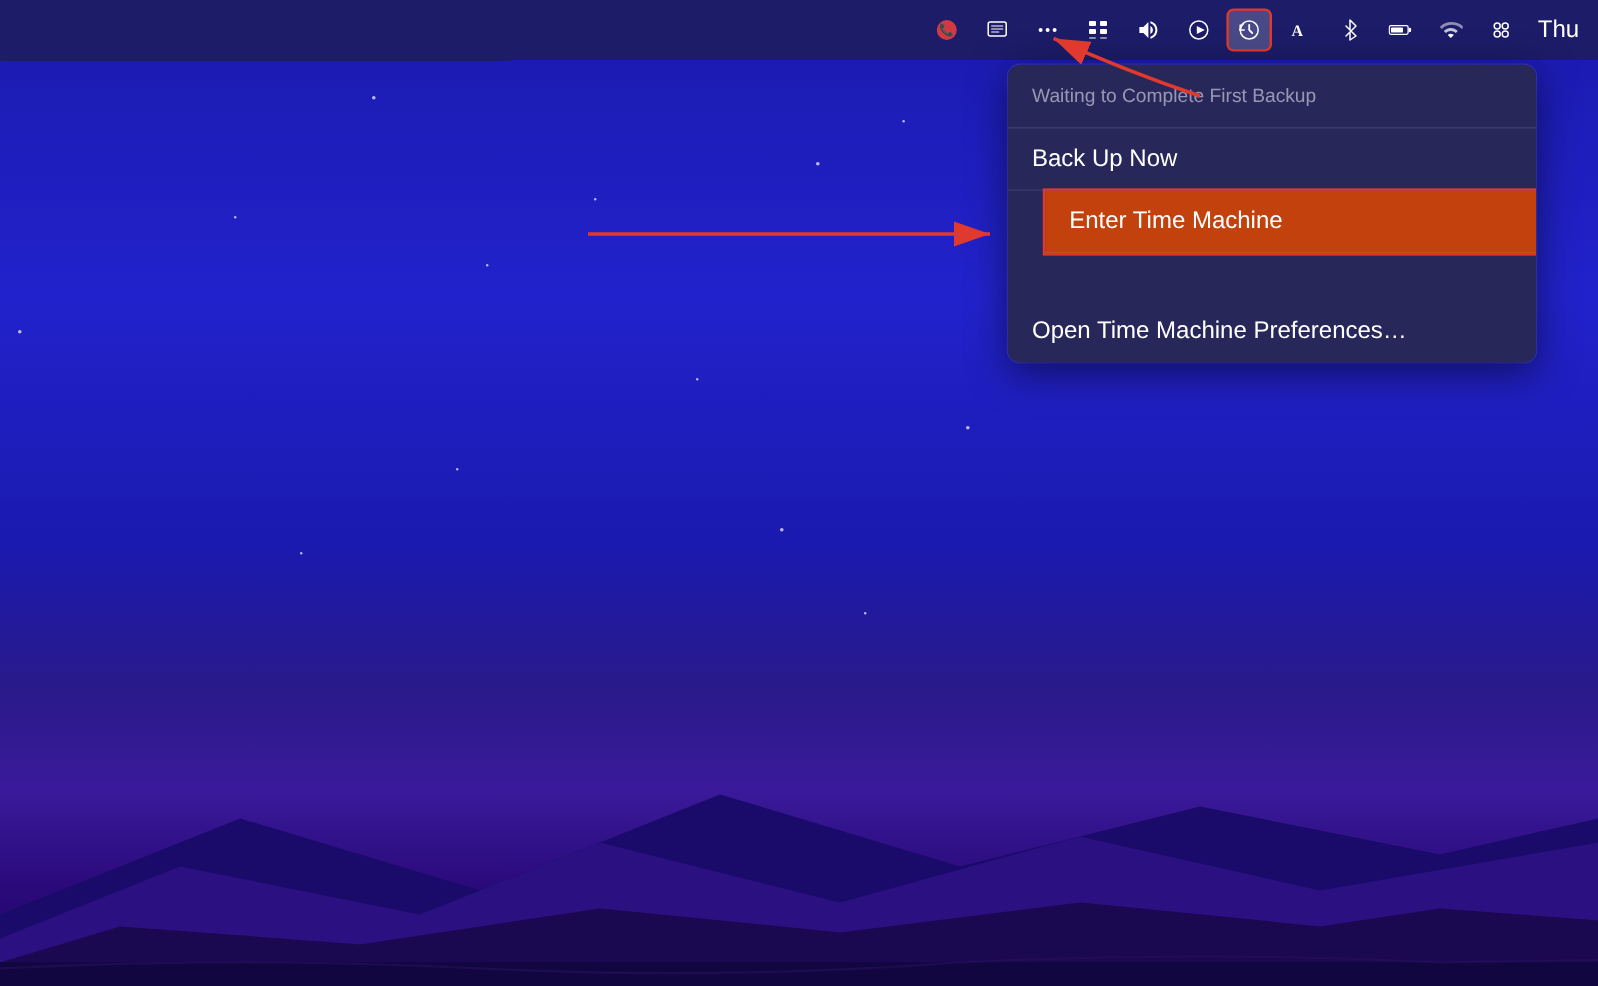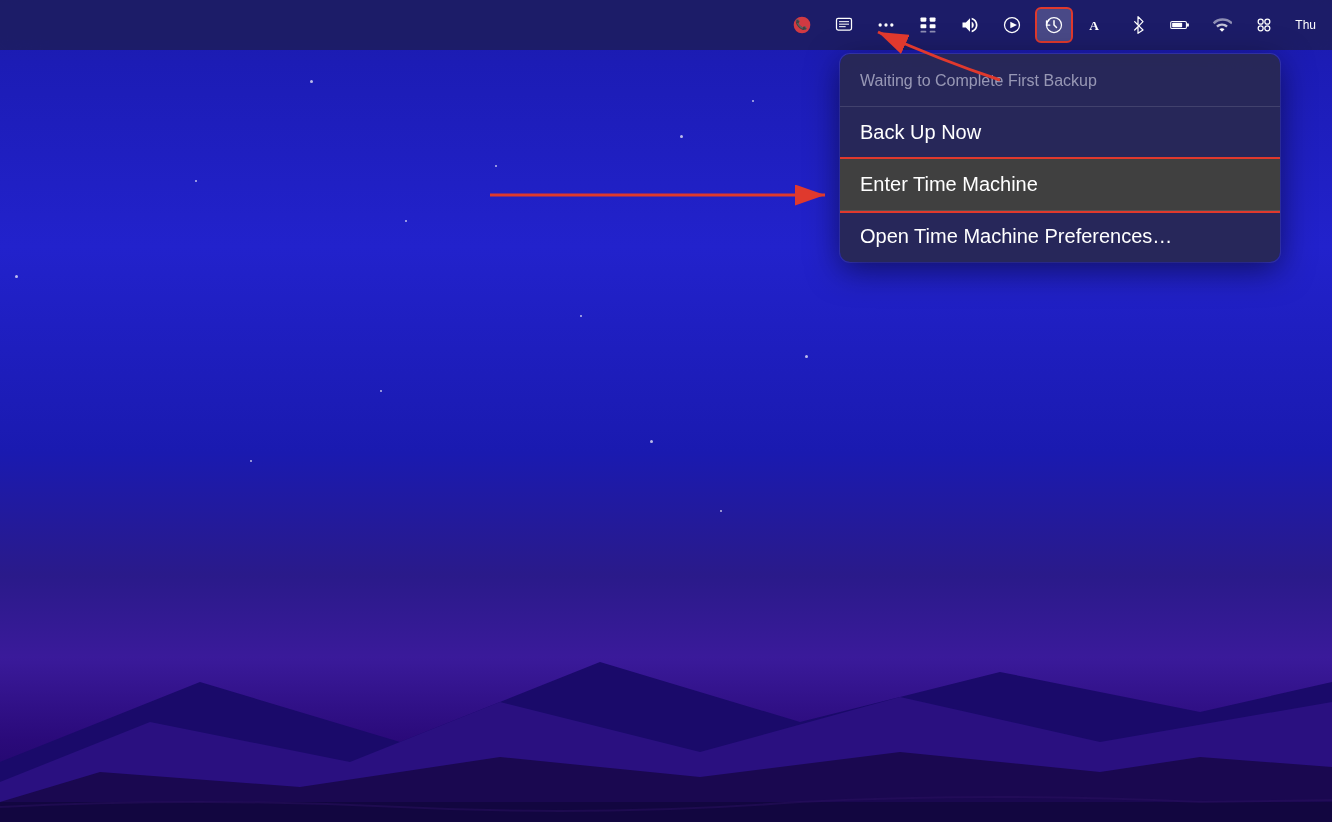--- a/index.html
+++ b/index.html
@@ -69,21 +69,21 @@
       position: relative;
     }
 
     .menubar-item.active {
       background: rgba(255,255,255,0.2);
       border: 2px solid #e0392d;
     }
 
     .menubar-time {
       color: white;
-      font-size: 12px;
+      font-size: 20px;
       font-weight: 500;
       padding: 0 8px;
     }
 
     
     .icon-svg {
       width: 20px;
       height: 20px;
     }
 
@@ -110,25 +110,27 @@
 
     .menu-item {
       padding: 14px 20px;
       color: white;
       font-size: 20px;
       cursor: pointer;
       border-bottom: 1px solid rgba(255,255,255,0.1);
     }
 
     .menu-item.highlighted {
-      background: #404040;
+      background: #c2410c;
+      margin-left: 31px;
     }
 
     .menu-item:last-child {
       border-bottom: none;
+      margin-top: 40px;
     }
 
     
     .annotation-svg {
       position: absolute;
       top: 0; left: 0;
       width: 100%;
       height: 100%;
       z-index: 300;
       pointer-events: none;

